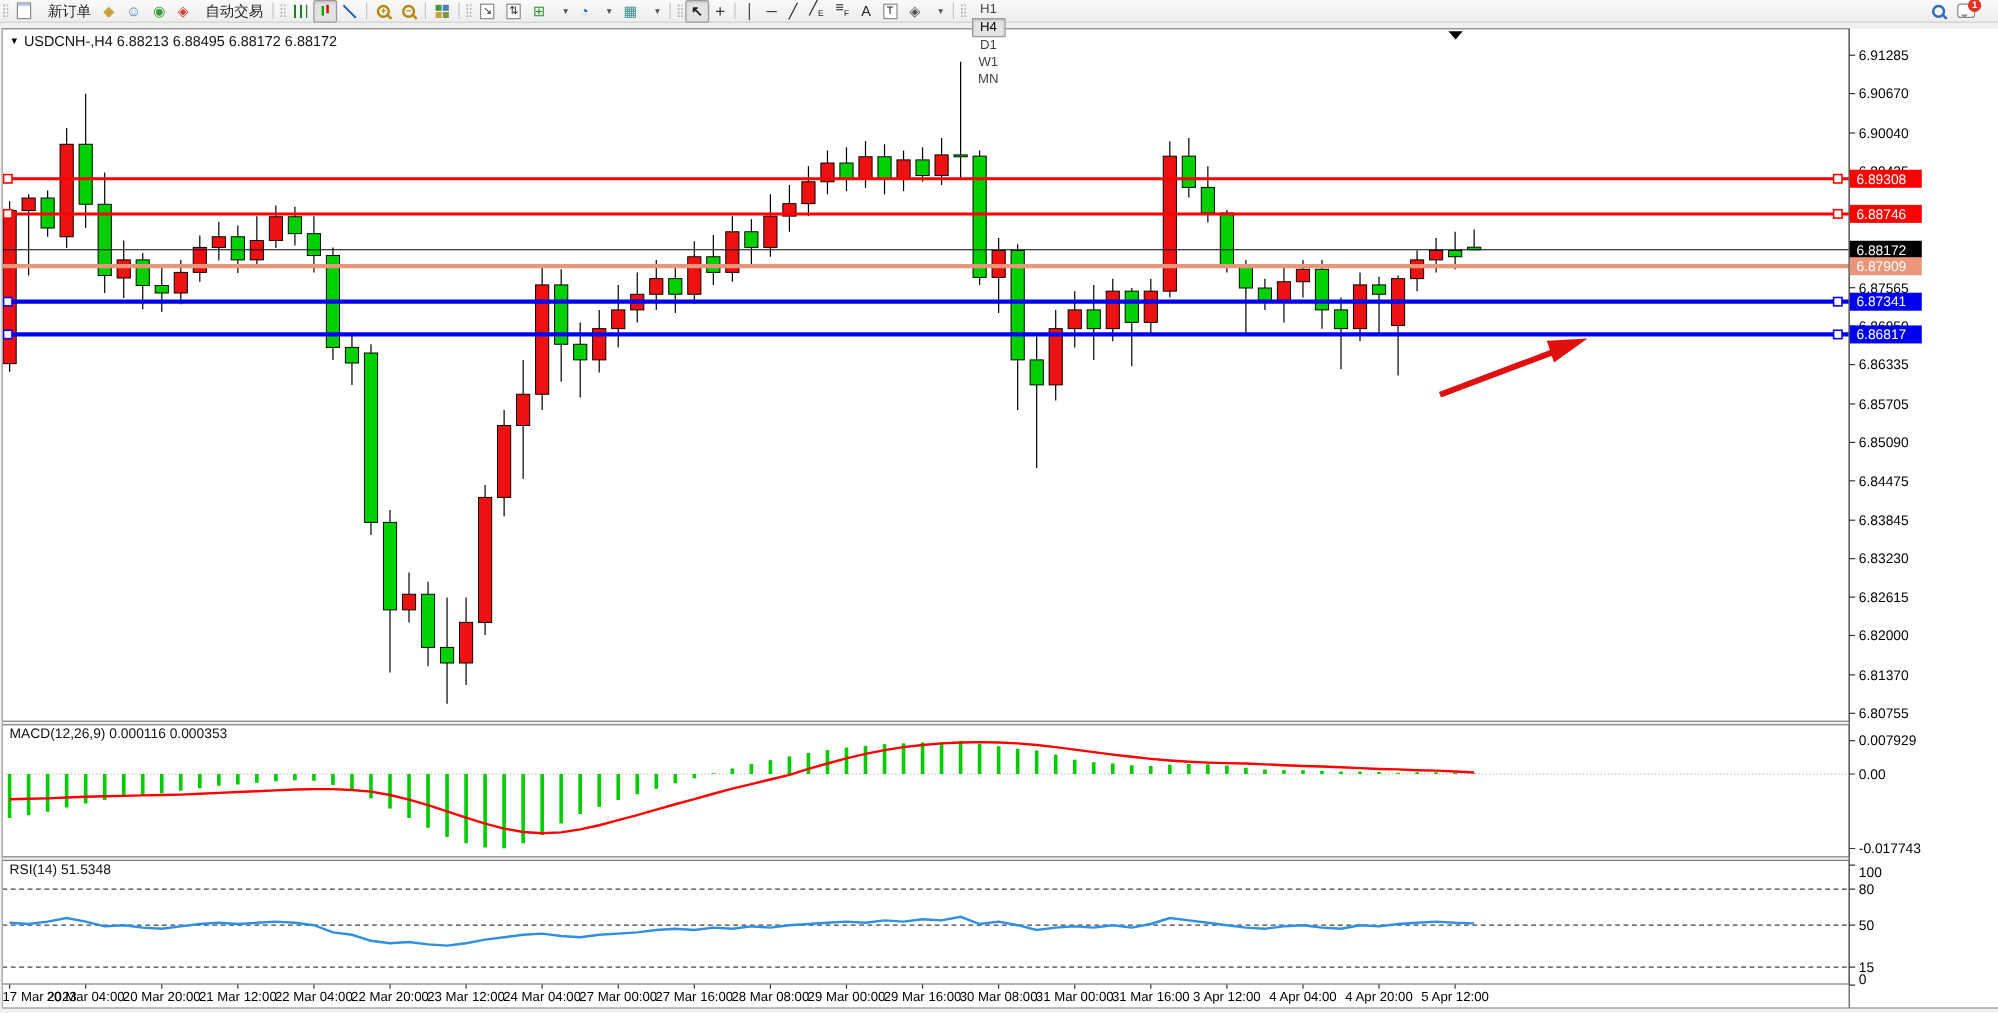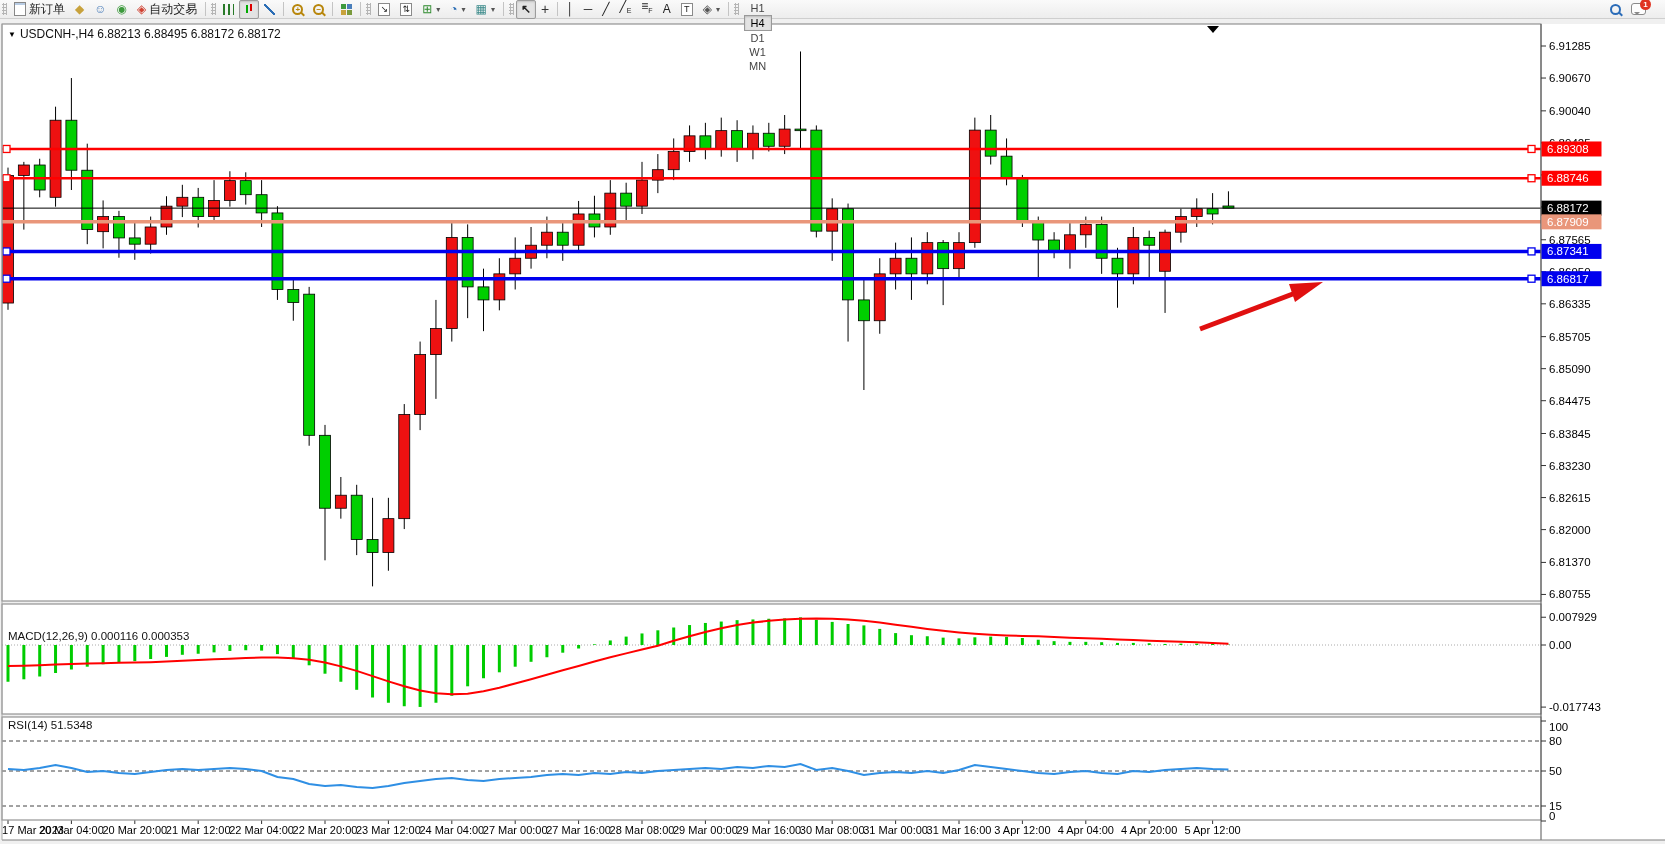--- a/index.html
+++ b/index.html
@@ -7,21 +7,21 @@
   #stage{position:relative;width:1665px;height:844px;}
   #chart-svg{position:absolute;left:0;top:0;}
   
   #toolbar{position:absolute;left:0;top:0;width:1665px;height:18px;
     background:linear-gradient(#fafafa,#ededed);border-bottom:1px solid #cfcfcf;
     display:flex;align-items:center;font-size:12px;color:#222;z-index:5;}
   .grip{width:5px;height:12px;margin:0 2px;
     background:radial-gradient(circle,#b5b5b5 1px,transparent 1.2px);
     background-size:3px 3px;}
   .sep{width:1px;height:14px;background:#c4c4c4;margin:0 3px;}
-  .tbtn{display:flex;align-items:center;gap:3px;padding:1px 4px;height:15px;
+  .tbtn{display:flex;align-items:center;gap:14px;padding:1px 4px;height:15px;
     border:1px solid transparent;border-radius:2px;white-space:nowrap;cursor:default;}
   .tbtn.pressed{border:1px solid #9c9c9c;background:#e3e3e3;box-shadow:inset 0 1px 2px rgba(0,0,0,.15);}
   .tf{padding:1px 6px;color:#444;font-size:11px;}
   .tf.active{border:1px solid #999;background:#e3e3e3;box-shadow:inset 0 1px 2px rgba(0,0,0,.18);color:#000;}
   .glyph{font-size:12px;line-height:12px;}
   .doc{display:inline-block;width:10px;height:12px;background:#fff;border:1px solid #888;
     box-shadow:inset 0 2px 0 #b8cce4;}
   .mini-candle{display:inline-block;width:10px;height:12px;
     background:linear-gradient(#0a0 0 0) 2px 2px/2px 8px no-repeat,
                linear-gradient(#d00 0 0) 6px 1px/2px 7px no-repeat;}
@@ -49,21 +49,21 @@
     border:1.5px solid #8a8a8a;border-radius:3px;background:#fdfdfd;}
   .bubble::after{content:"";position:absolute;left:2px;bottom:-4px;
     border:3px solid transparent;border-top-color:#8a8a8a;}
   .badge{position:absolute;right:-6px;top:-5px;width:11px;height:11px;border-radius:50%;
     background:#e03422;color:#fff;font-size:8px;font-weight:bold;line-height:11px;
     text-align:center;}
   
   .panel-label{position:absolute;font-size:11.5px;color:#111;z-index:3;white-space:nowrap;}
   #chart-title{left:8px;top:27px;display:flex;align-items:center;gap:4px;font-size:12px;}
   .tri{font-size:8px;color:#000;}
-  #macd-label{left:8px;top:606px;margin-top:24px;}
+  #macd-label{left:8px;top:606px;}
   #rsi-label{left:8px;top:719px;}
 </style>
 </head>
 <body>
 
 <div id="stage">
 
   <svg id="chart-svg" width="1665" height="844" viewBox="0 0 1665 844">
       <rect x="0" y="18" width="1665" height="826" fill="#f0f0f0"></rect>
       <rect x="2" y="24" width="1539" height="577" fill="#fff"></rect>

